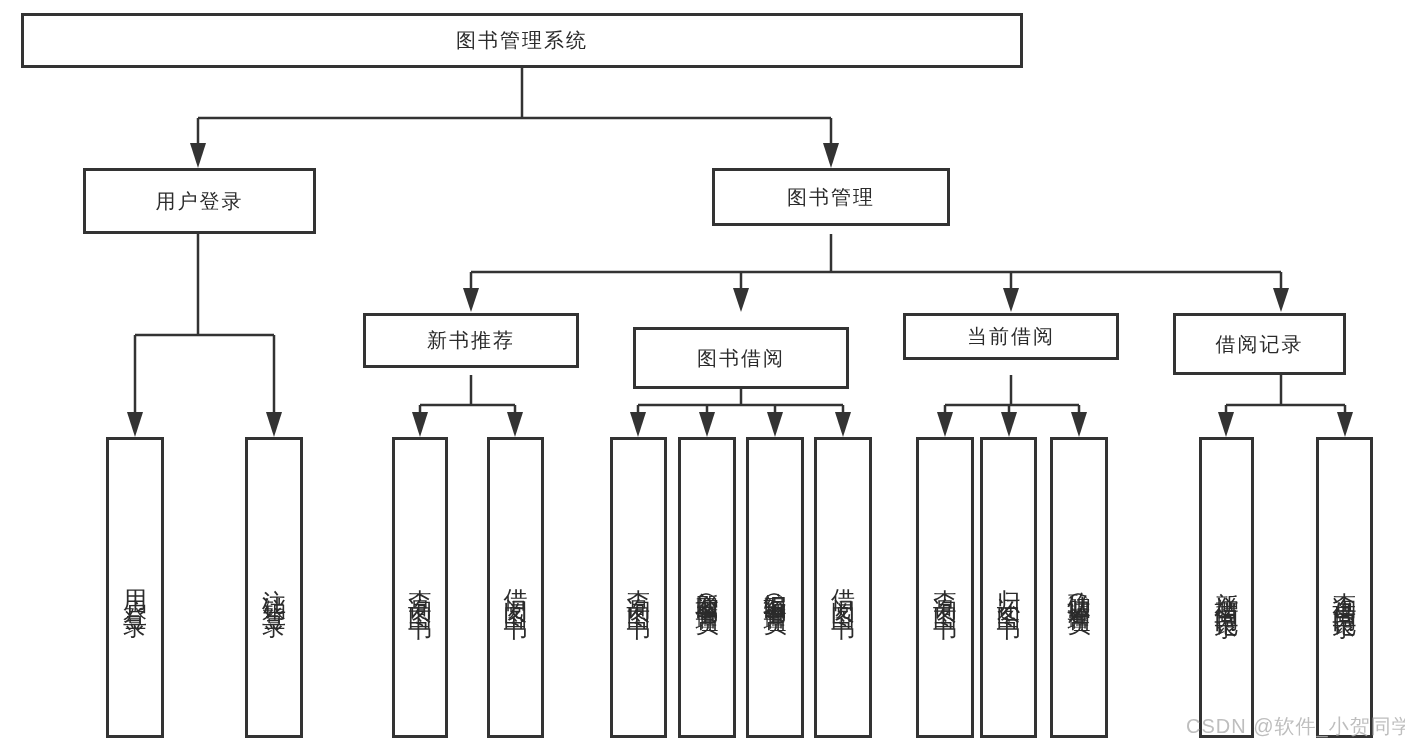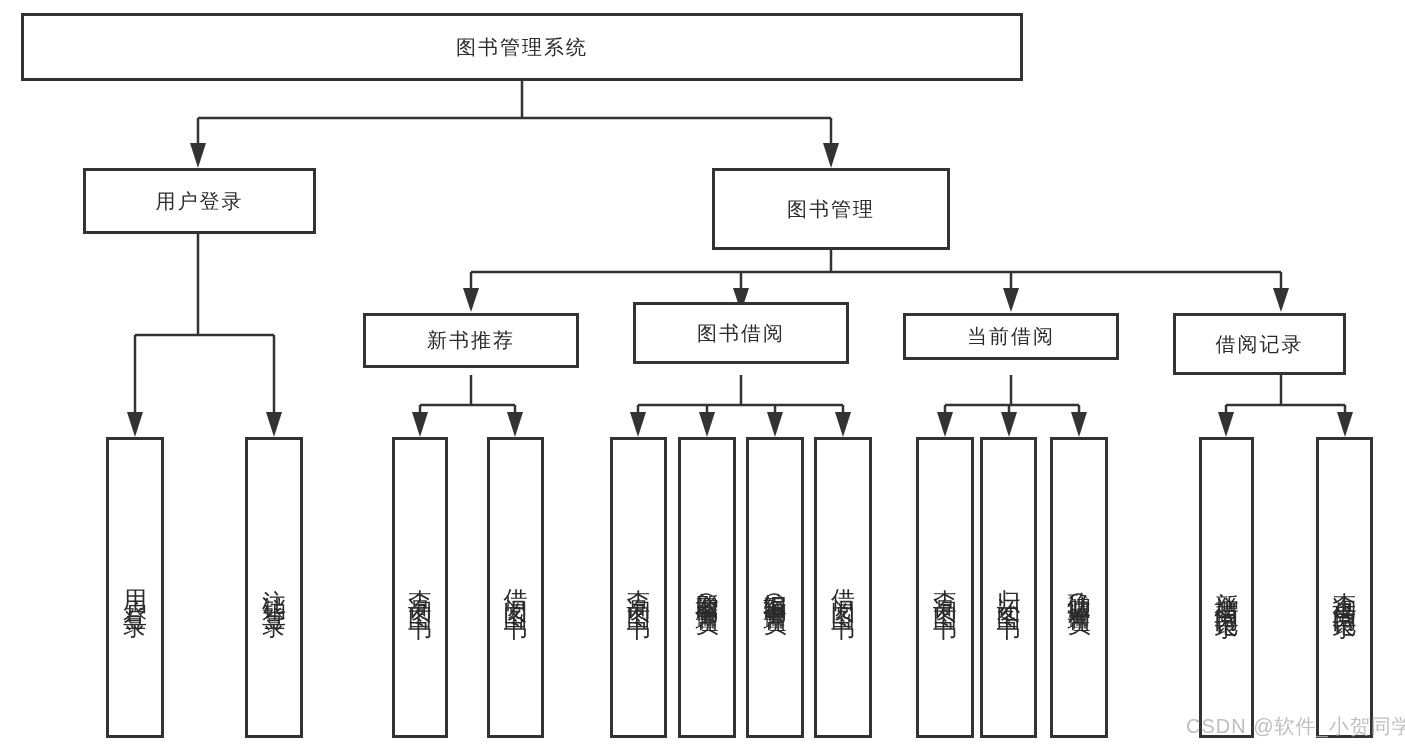--- a/index.html
+++ b/index.html
@@ -91,35 +91,35 @@
       <polygon points="1071,412 1087,412 1079,437"></polygon>
 
     <path d="M1281 375 V405"></path>
     <path d="M1226 405 H1345"></path>
     <path d="M1226 405 V424"></path>
       <polygon points="1218,412 1234,412 1226,437"></polygon>
     <path d="M1345 405 V424"></path>
       <polygon points="1337,412 1353,412 1345,437"></polygon>
   </svg>
 
-  <div class="box root" style="left:21px;top:13px;width:1002px;height:68px">
+  <div class="box root" style="left:21px;top:13px;width:1002px;height:55px">
     <span class="hlabel">图书管理系统</span>
   </div>
 
   <div class="box" style="left:83px;top:168px;width:233px;height:66px">
     <span class="hlabel">用户登录</span>
   </div>
-  <div class="box" style="left:712px;top:168px;width:238px;height:82px">
+  <div class="box" style="left:712px;top:168px;width:238px;height:58px">
     <span class="hlabel">图书管理</span>
   </div>
 
   <div class="box" style="left:363px;top:313px;width:216px;height:55px">
     <span class="hlabel">新书推荐</span>
   </div>
-  <div class="box" style="left:633px;top:302px;width:216px;height:62px">
+  <div class="box" style="left:633px;top:327px;width:216px;height:62px">
     <span class="hlabel">图书借阅</span>
   </div>
   <div class="box" style="left:903px;top:313px;width:216px;height:47px">
     <span class="hlabel">当前借阅</span>
   </div>
   <div class="box" style="left:1173px;top:313px;width:173px;height:62px">
     <span class="hlabel">借阅记录</span>
   </div>
 
   <div class="box leaf" style="left:106px;top:437px;width:58px;height:301px">

